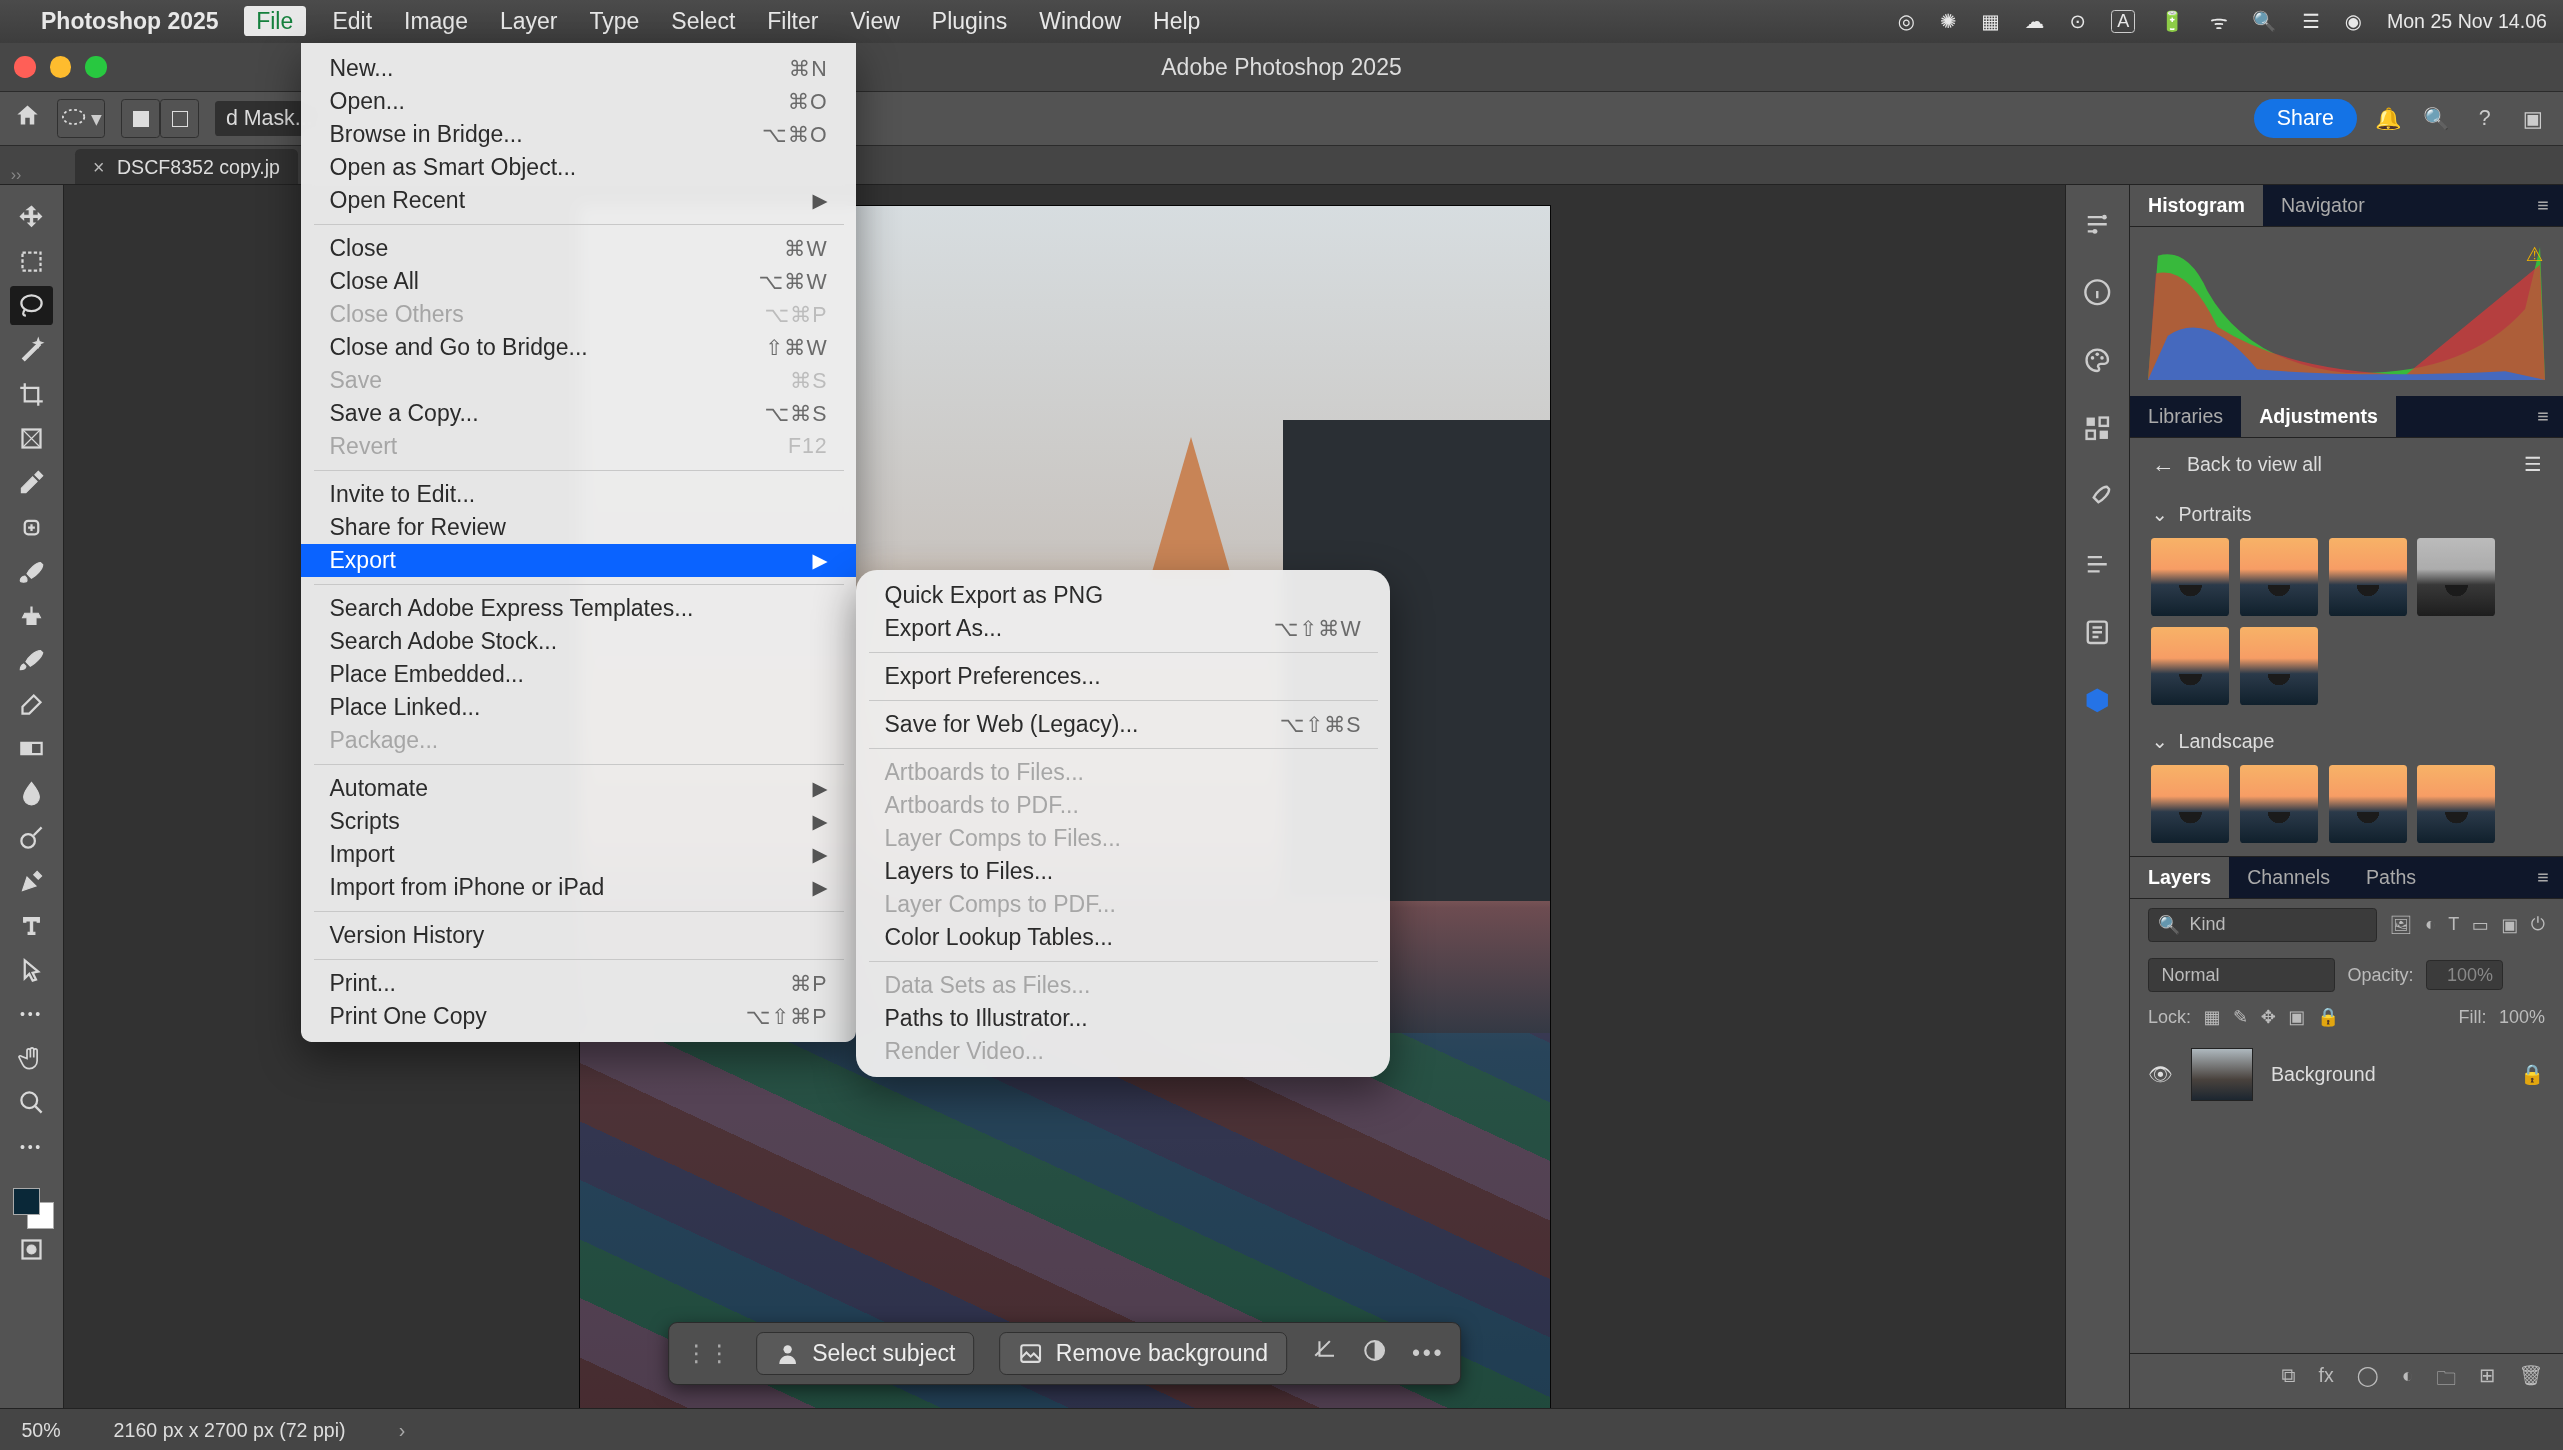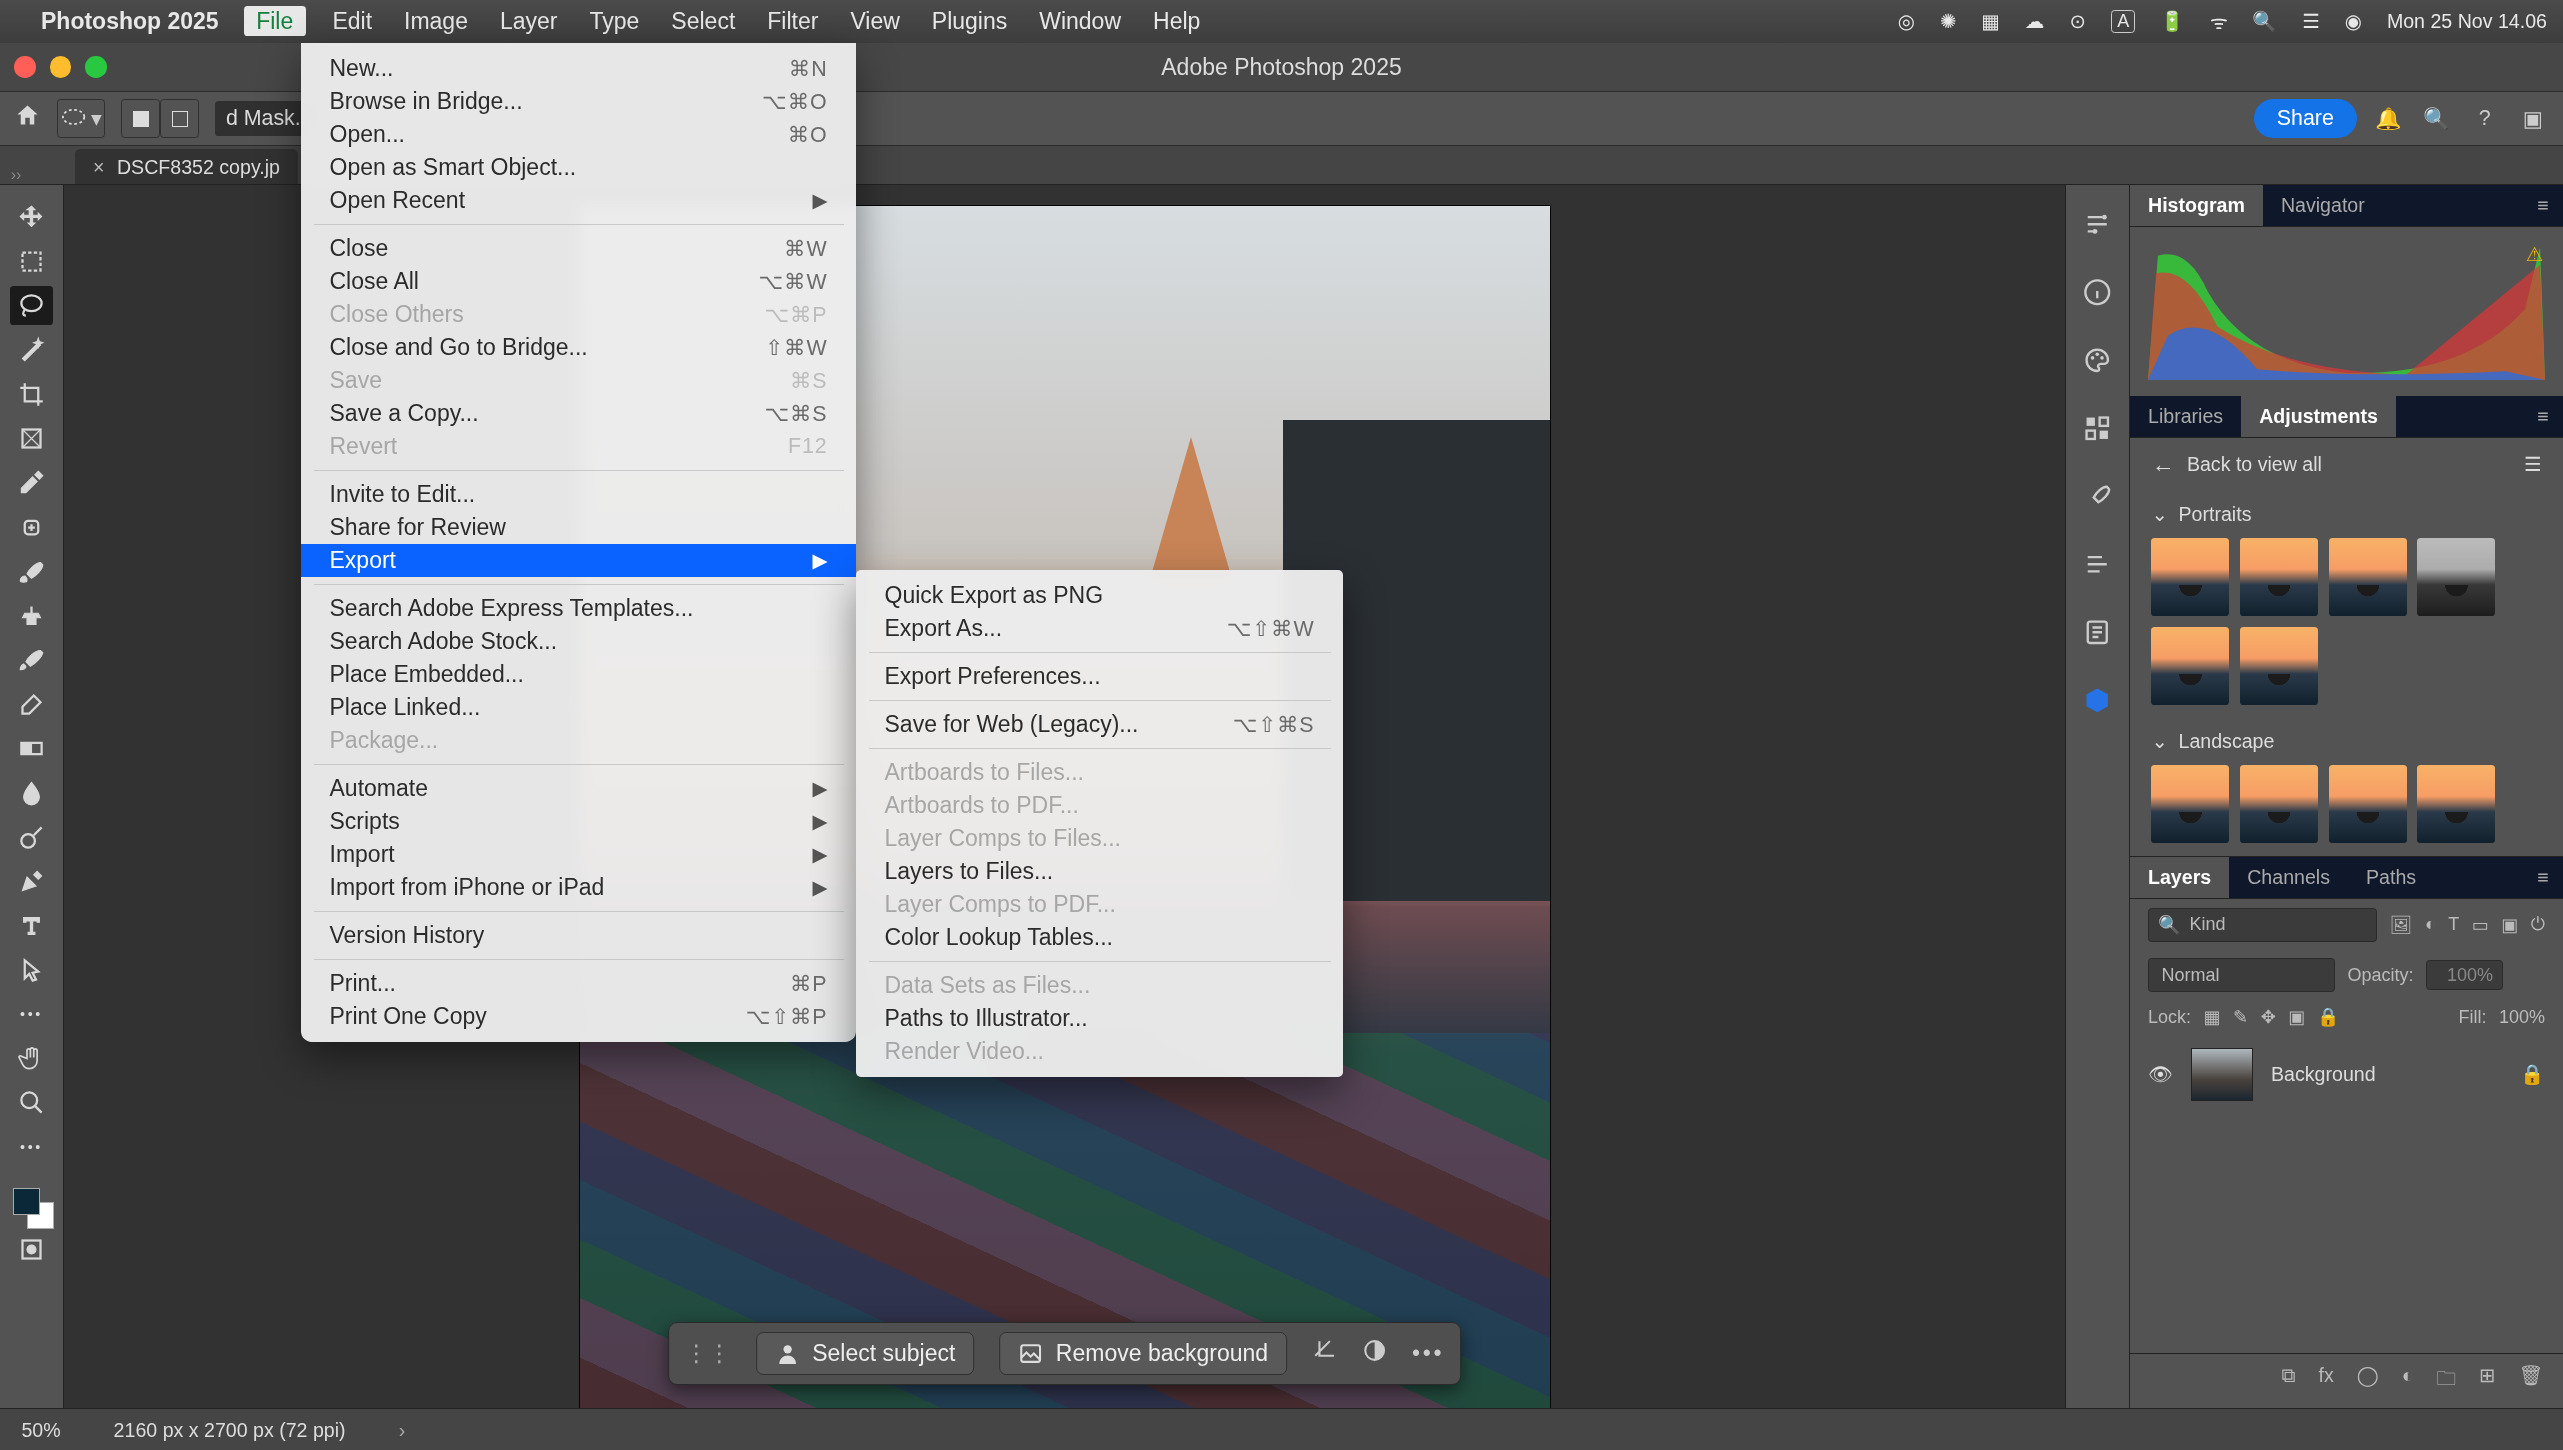--- a/index.html
+++ b/index.html
@@ -94,21 +94,21 @@
 .layers-row3 { display:flex; align-items:center; gap:12.5px; padding:7.1px 18px; font-size:18px; color:#bbb;}
 .layer-item { display:flex; align-items:center; gap:18px; padding:12.5px 18px; }
 .layer-item .eye { width:25px; }
 .layer-item .thumbL { width:62px; height:53px; background:linear-gradient(180deg,#aeb8be 0%,#49423d 60%,#1c2630 100%); border:0.9px solid #222;}
 .layer-item .lock { margin-left:auto; color:#bbb;}
 .layer-footer { margin-top:auto; display:flex; gap:23px; padding:10.7px 19.6px; justify-content:flex-end; color:#bbb; border-top:0.9px solid #222;}
 
 
 .menu { position:absolute; background:rgba(236,236,236,.97); backdrop-filter:blur(7.1px); border-radius:0 0 10.7px 10.7px; box-shadow:0 16px 41px rgba(0,0,0,.45); color:#2b2b2b; font-size:23px; padding:9px 0; }
 .file-menu { left:301px; top:43px; width:555px; }
-.export-menu { left:856px; top:570px; width:487px; border-radius:5px; }
+.export-menu { left:856px; top:570px; width:534px; border-radius:21px; }
 .menu .item { display:flex; align-items:center; padding:4.4px 28.5px; height:33px;}
 .menu .item .label { flex:1; }
 .menu .item .sc { color:#6a6a6a; font-size:21.4px; letter-spacing:0.9px;}
 .menu .item .chev { color:#555; font-size:19.6px;}
 .menu .item.disabled { color:#a6a6a6; }
 .menu .item.disabled .sc { color:#bcbcbc; }
 .menu .item.highlight { background:#0a63ff; color:#fff; }
 .menu .item.highlight .chev { color:#fff;}
 .menu .sep { height:0.9px; background:#c8c8c8; margin:7.1px 12.5px; }
 
@@ -509,26 +509,26 @@
     </div>
   </div>
 </div>
 
 <div class="menu file-menu" id="file-menu">
     <div class="item">
       <span class="label">New...</span>
       <span class="sc">⌘N</span>
     </div>
     <div class="item">
+      <span class="label">Open...</span>
+      <span class="sc">⌘O</span>
+    </div>
+    <div class="item">
       <span class="label">Browse in Bridge...</span>
       <span class="sc">⌥⌘O</span>
-    </div>
-    <div class="item">
-      <span class="label">Open...</span>
-      <span class="sc">⌘O</span>
     </div>
     <div class="item">
       <span class="label">Open as Smart Object...</span>
     </div>
     <div class="item">
       <span class="label">Open Recent</span>
       <span class="chev">▶</span>
     </div>
     <div class="sep"></div>
     <div class="item">

